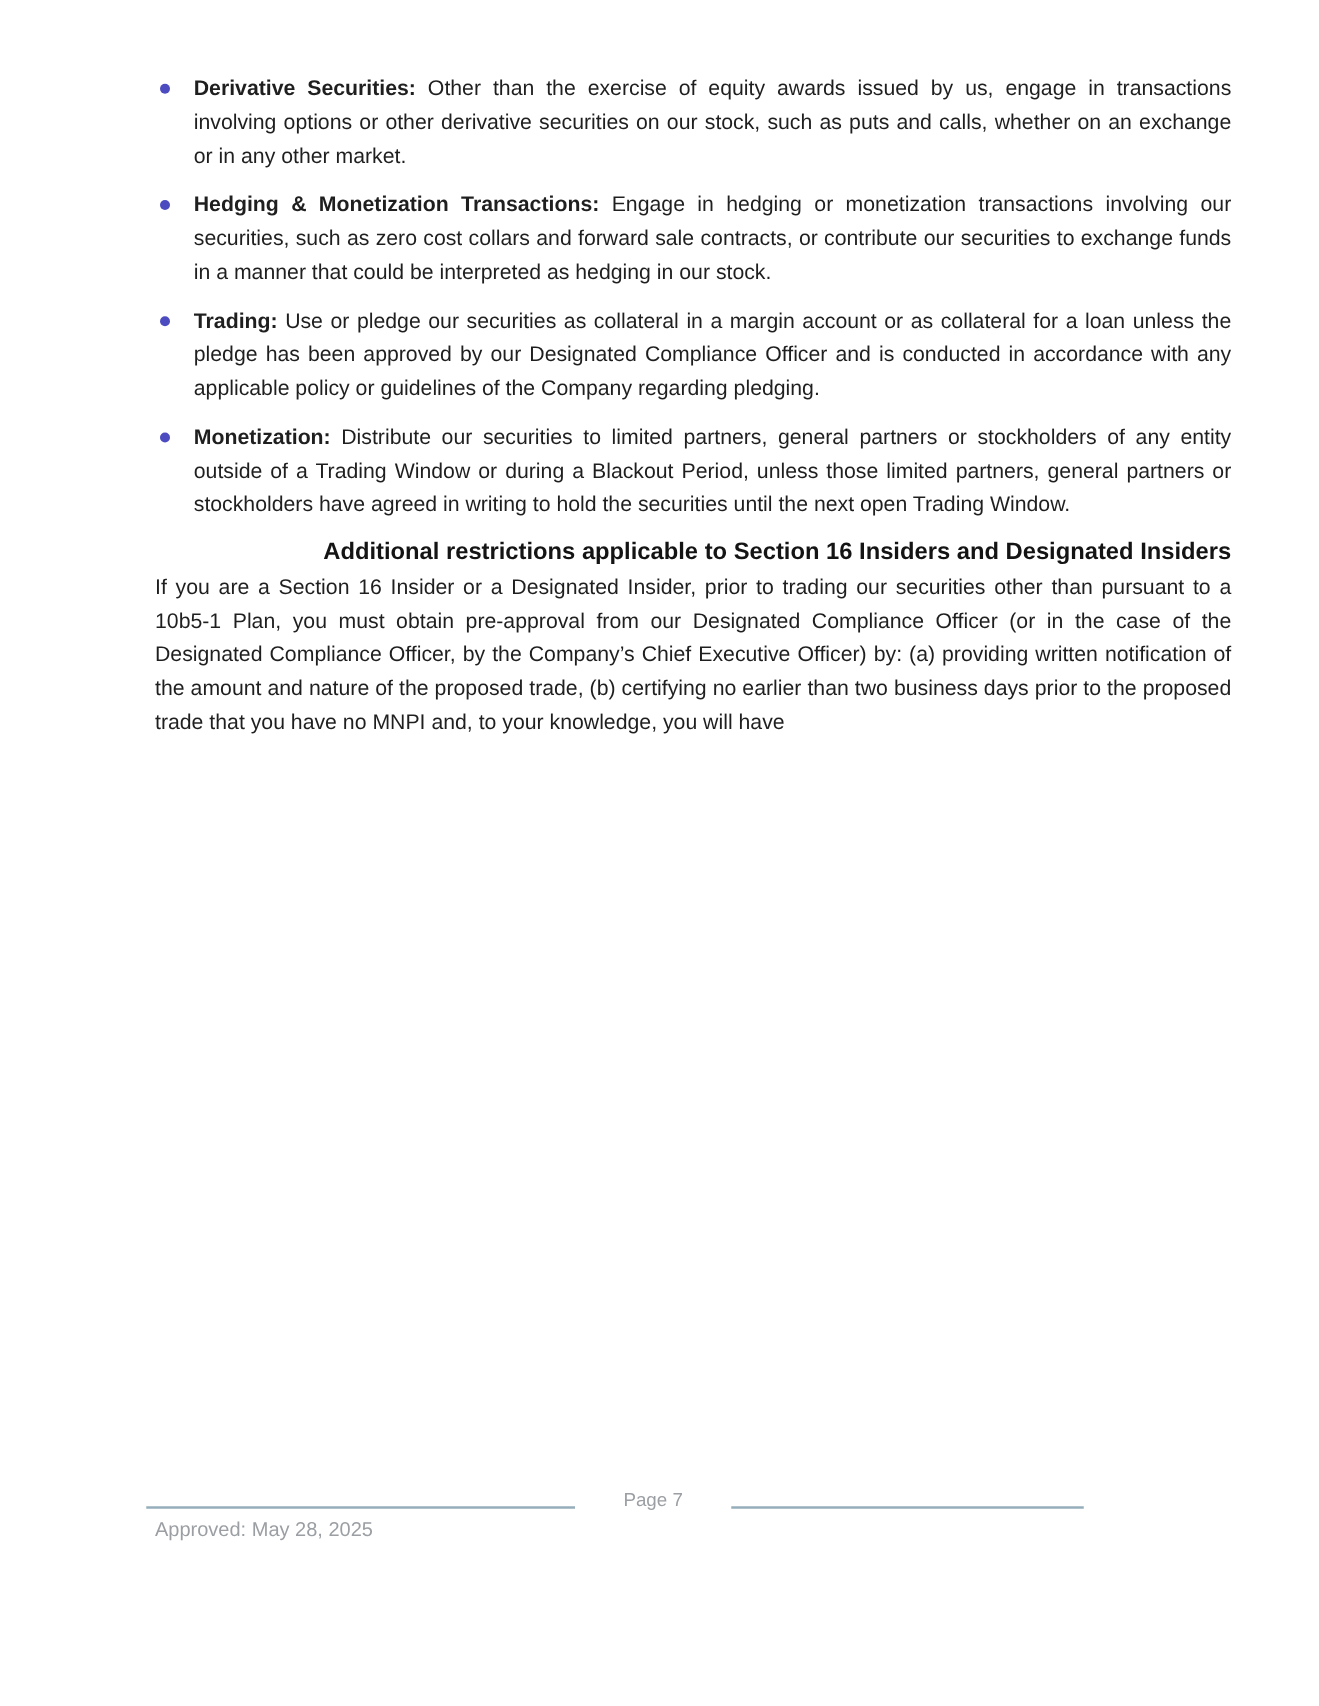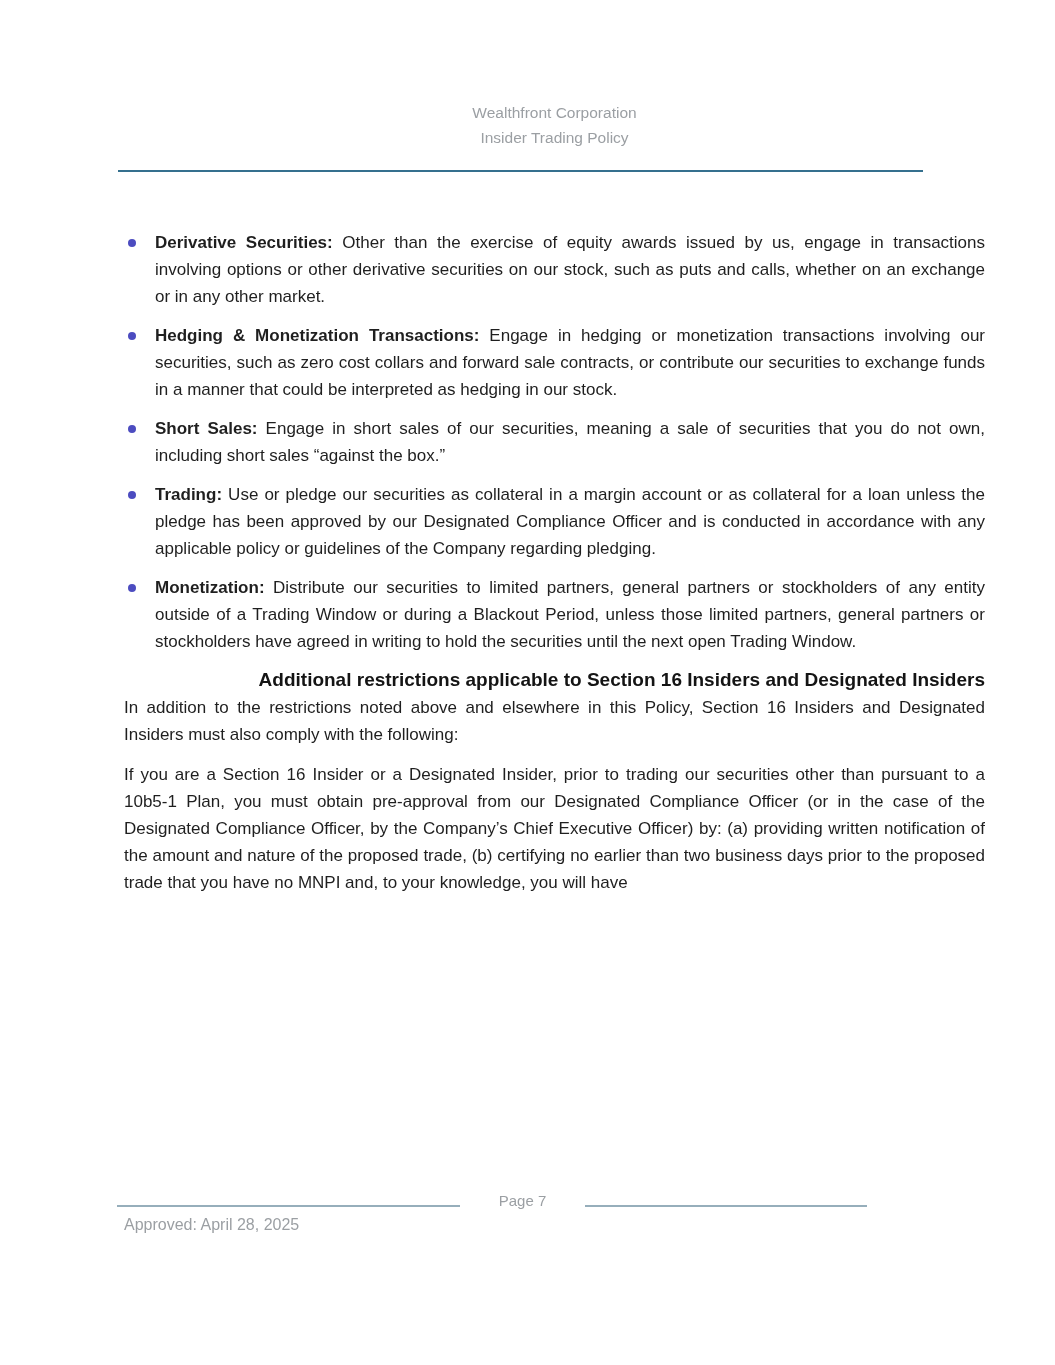--- a/index.html
+++ b/index.html
@@ -101,58 +101,47 @@
     margin-top: 7px;
     font-size: 16px;
     color: #9b9fa3;
   }
 </style>
 </head>
 <body>
 
 <div class="page">
 
-  <header class="doc-header">
-    <div class="doc-header-text">
-      <div>Wealthfront Corporation</div>
-      <div>Insider Trading Policy</div>
-    </div>
-    <div class="header-rule"></div>
-  </header>
 
   <main class="doc-body">
 
 
     <ul class="bullet-list">
       <li class="bullet-item">
         <span class="bullet-dot"></span><span class="bullet-label">Derivative Securities:</span> <span>Other than the exercise of equity awards issued by us, engage in transactions involving options or other derivative securities on our stock, such as puts and calls, whether on an exchange or in any other market.</span>
       </li>
       <li class="bullet-item">
         <span class="bullet-dot"></span><span class="bullet-label">Hedging &amp; Monetization Transactions:</span> <span>Engage in hedging or monetization transactions involving our securities, such as zero cost collars and forward sale contracts, or contribute our securities to exchange funds in a manner that could be interpreted as hedging in our stock.</span>
       </li>
       <li class="bullet-item">
-        <span class="bullet-dot"></span><span class="bullet-label">Short Sales:</span> <span>Engage in short sales of our securities, meaning a sale of securities that you do not own, including short sales “against the box.”</span>
-      </li>
-      <li class="bullet-item">
         <span class="bullet-dot"></span><span class="bullet-label">Trading:</span> <span>Use or pledge our securities as collateral in a margin account or as collateral for a loan unless the pledge has been approved by our Designated Compliance Officer and is conducted in accordance with any applicable policy or guidelines of the Company regarding pledging.</span>
       </li>
       <li class="bullet-item">
         <span class="bullet-dot"></span><span class="bullet-label">Monetization:</span> <span>Distribute our securities to limited partners, general partners or stockholders of any entity outside of a Trading Window or during a Blackout Period, unless those limited partners, general partners or stockholders have agreed in writing to hold the securities until the next open Trading Window.</span>
       </li>
     </ul>
 
     <h2 class="section-heading">Additional restrictions applicable to Section 16 Insiders and Designated Insiders</h2>
 
-    <p class="para">In addition to the restrictions noted above and elsewhere in this Policy, Section 16 Insiders and Designated Insiders must also comply with the following:</p>
     <p class="para">If you are a Section 16 Insider or a Designated Insider, prior to trading our securities other than pursuant to a 10b5-1 Plan, you must obtain pre-approval from our Designated Compliance Officer (or in the case of the Designated Compliance Officer, by the Company’s Chief Executive Officer) by: (a) providing written notification of the amount and nature of the proposed trade, (b) certifying no earlier than two business days prior to the proposed trade that you have no MNPI and, to your knowledge, you will have</p>
 
   </main>
 
   <footer class="doc-footer">
     <div class="footer-row">
       <span class="footer-line left"></span>
       <span class="page-label">Page 7</span>
       <span class="footer-line right"></span>
     </div>
-    <div class="approved">Approved: April 28, 2025</div>
+    <div class="approved">Approved: May 28, 2025</div>
   </footer>
 
 </div>
 
 </body></html>

